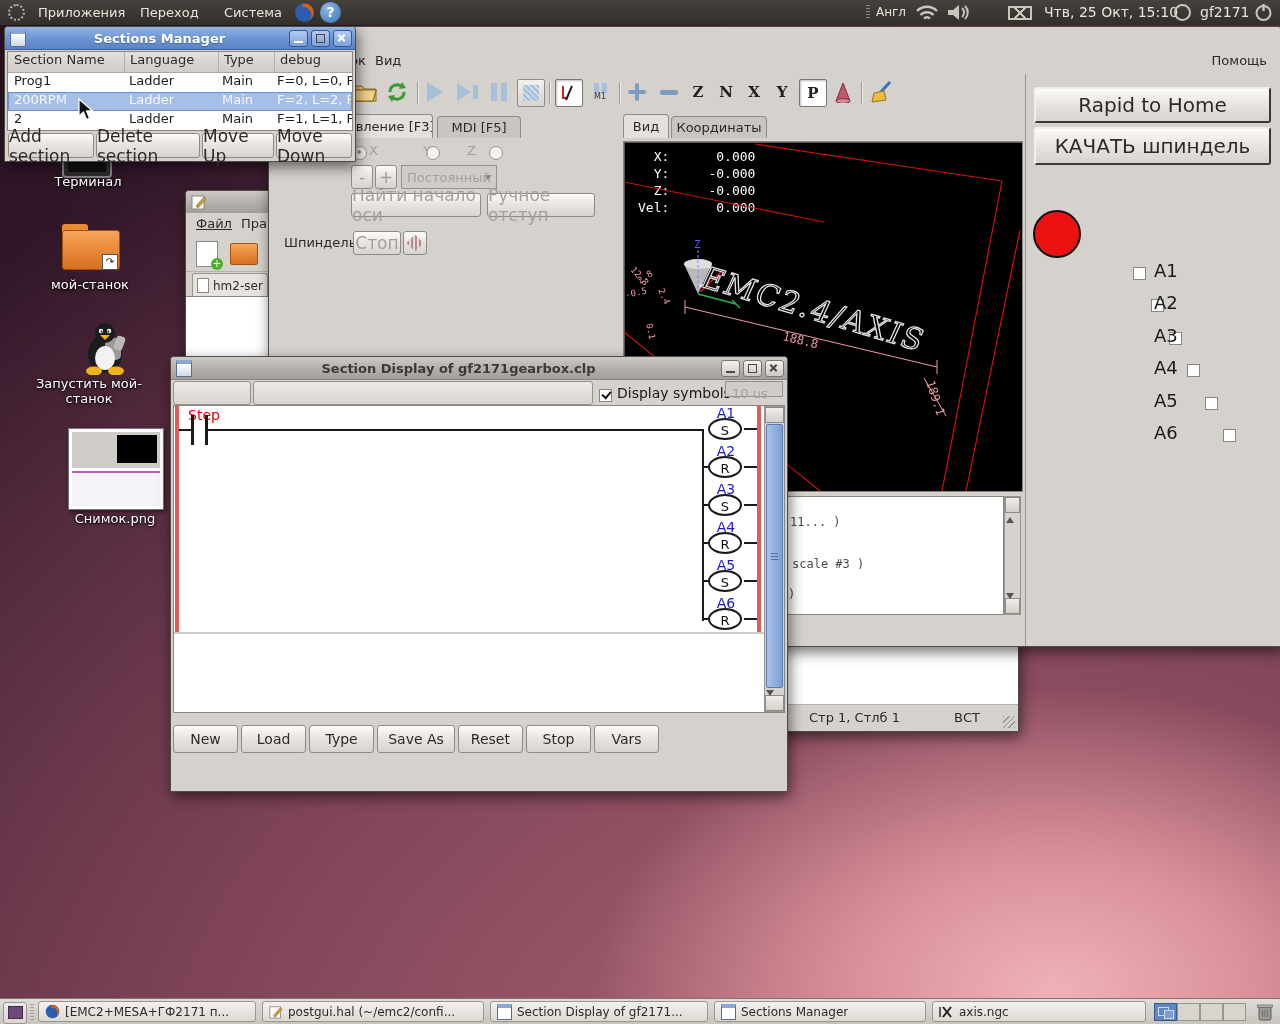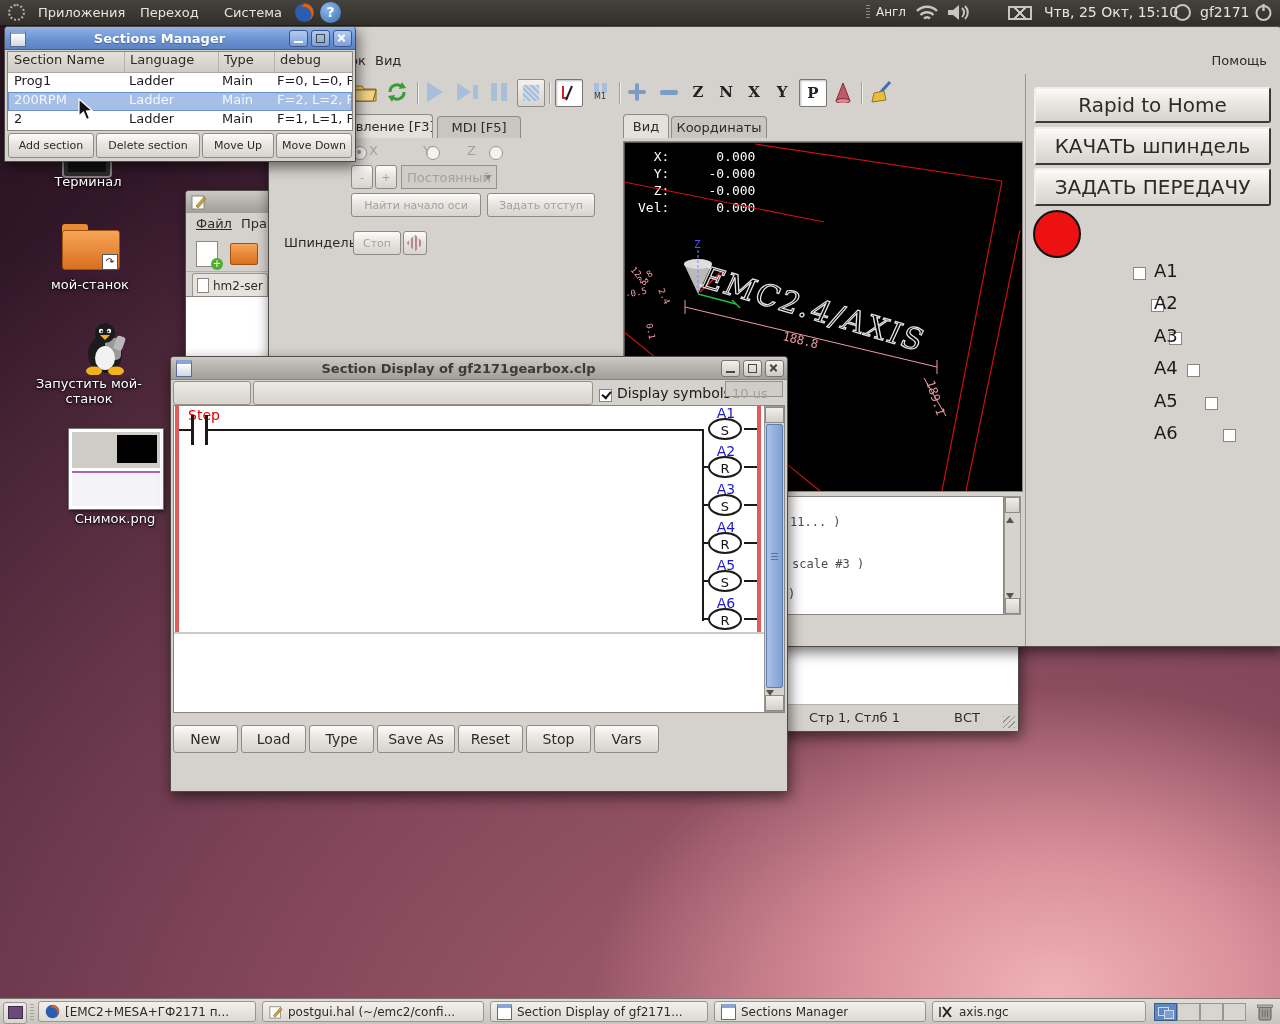--- a/index.html
+++ b/index.html
@@ -21,21 +21,21 @@
   .tbar.blue .ttl{color:#fff;text-shadow:0 1px 1px rgba(0,0,0,.3);}
   .wbtn{width:17px;height:15px;margin-right:3px;border:1px solid #7a766f;border-radius:3px;background:linear-gradient(#f4f1ed,#cdc9c4);position:relative;}
   .tbar.blue .wbtn{border-color:#39568c;background:linear-gradient(#b3cbf0,#7ba0dc);}
   .g-min::after{content:"";position:absolute;left:4px;right:4px;bottom:3px;height:2px;background:#4a4640;}
   .g-max::after{content:"";position:absolute;left:4px;right:4px;top:3px;bottom:3px;border:1.5px solid #4a4640;}
   .g-close::before,.g-close::after{content:"";position:absolute;left:3px;top:6px;width:9px;height:2px;background:#4a4640;}
   .g-close::before{transform:rotate(45deg);} .g-close::after{transform:rotate(-45deg);}
   .tbar.blue .g-min::after,.tbar.blue .g-close::before,.tbar.blue .g-close::after{background:#fff;}
   .wicon{width:14px;height:12px;margin:0 4px 0 5px;background:linear-gradient(#fff,#cfd6e4);border:1px solid #5a6c8e;border-top:4px solid #8aa5d2;}
   
-  .gbtn{background:linear-gradient(#fdfcfb,#e9e5e0 45%,#d7d3ce);border:1px solid #8f8a84;border-radius:3px;color:#2d2b28;font-size:11px;display:flex;align-items:center;justify-content:center;box-sizing:border-box;}
+  .gbtn{background:linear-gradient(#fdfcfb,#e9e5e0 45%,#d7d3ce);border:1px solid #8f8a84;border-radius:3px;color:#2d2b28;font-size:17px;display:flex;align-items:center;justify-content:center;box-sizing:border-box;}
   .gbtn.dis{color:#a5a19a;}
   .entry{background:#fff;border:1px solid #8a8580;box-sizing:border-box;}
   .panelbox{background:#d0ccc7;border:1px solid #979289;box-sizing:border-box;}
   .sep-v{width:1px;background:#a19d97;box-shadow:1px 0 0 #efedea;}
   .dis-t{color:#a5a19a;}
   
   #toppanel{position:absolute;left:0;top:0;width:1280px;height:25px;background:linear-gradient(#45413d,#322f2b);color:#e8e4db;font-size:13px;z-index:50;}
   .pmenu{position:absolute;top:0;height:25px;line-height:25px;padding:0 8px;}
   .ic{position:absolute;}
   
@@ -244,21 +244,21 @@
       <span class="abs dis-t" style="left:198px;top:4px;font-size:13px;">Z</span>
 
       <span class="gbtn dis abs" style="left:82px;top:26px;width:22px;height:24px;">-</span>
       <span class="gbtn dis abs" style="left:106px;top:26px;width:22px;height:24px;">+</span>
       <span class="abs panelbox" style="left:132px;top:26px;width:96px;height:24px;">
         <span class="dis-t" style="position:absolute;left:5px;top:4px;font-size:13px;">Постоянный</span>
         <span class="arrow-dn" style="position:absolute;right:4px;top:9px;opacity:.55;"></span>
       </span>
 
       <span class="gbtn dis abs" style="left:82px;top:54px;width:130px;height:24px;">Найти начало оси</span>
-      <span class="gbtn dis abs" style="left:218px;top:54px;width:108px;height:24px;">Задать отступ</span>
+      <span class="gbtn dis abs" style="left:218px;top:54px;width:108px;height:24px;">Ручное отступ</span>
 
       <span class="abs" style="left:15px;top:96px;font-size:13px;color:#2d2b28;">Шпиндель:</span>
       <span class="gbtn dis abs" style="left:84px;top:92px;width:48px;height:24px;">Стоп</span>
       <span class="gbtn abs" style="left:134px;top:92px;width:24px;height:24px;">
         <i style="width:12px;height:12px;background:repeating-linear-gradient(45deg,#b88,#b88 2px,#ddd 2px,#ddd 4px);transform:rotate(45deg);"></i>
       </span>
     </div>
 
     <div class="abs" style="left:354px;top:114px;width:398px;height:349px;background:#000;border:1px solid #8a8580;box-shadow:inset 1px 1px 0 #555;overflow:hidden;">
       <pre style="position:absolute;left:14px;top:6px;font-family:'DejaVu Sans Mono',monospace;font-size:13px;line-height:17px;color:#fff;">  X:      0.000
@@ -301,21 +301,20 @@
       <span class="abs" style="left:86px;top:90px;font-family:'DejaVu Sans Mono',monospace;font-size:12px;color:#4a4a4a;">)</span>
     </div>
     <div class="sb-track" style="left:735px;top:469px;width:17px;height:119px;">
       <span class="sb-btn" style="top:0;"><i class="tri-up"></i></span>
       <span class="sb-btn" style="bottom:0;"><i class="tri-dn"></i></span>
     </div>
 
     <div class="abs" style="left:756px;top:47px;width:255px;height:572px;background:#d5d1cc;border-left:1px solid #97928b;">
       <span class="gbtn abs" style="left:8px;top:53px;width:237px;height:38px;font-size:20px;border-width:2px;border-style:outset;border-color:#f2efeb #8f8a84 #8f8a84 #f2efeb;">КАЧАТЬ шпиндель</span>
       <span class="gbtn abs" style="left:8px;top:13px;width:237px;height:36px;font-size:20px;border-width:2px;border-style:outset;border-color:#f2efeb #8f8a84 #8f8a84 #f2efeb;">Rapid to Home</span>
-      <span class="gbtn abs" style="left:8px;top:94px;width:237px;height:38px;font-size:20px;border-width:2px;border-style:outset;border-color:#f2efeb #8f8a84 #8f8a84 #f2efeb;">ЗАДАТЬ ПЕРЕДАЧУ</span>
       <span class="abs" style="left:7px;top:136px;width:48px;height:48px;border-radius:50%;background:#ee1111;border:2px solid #111;box-sizing:border-box;"></span>
 
       <span class="chk abs" style="left:107px;top:191px;"></span>
       <span class="abs" style="left:128px;top:186px;font-size:18px;color:#1a1a1a;">A1</span>
       <span class="chk abs" style="left:107px;top:223px;"></span>
       <span class="abs" style="left:128px;top:218px;font-size:18px;color:#1a1a1a;">A2</span>
       <span class="chk abs" style="left:107px;top:256px;"></span>
       <span class="abs" style="left:128px;top:251px;font-size:18px;color:#1a1a1a;">A3</span>
       <span class="chk abs" style="left:107px;top:288px;"></span>
       <span class="abs" style="left:128px;top:283px;font-size:18px;color:#1a1a1a;">A4</span>

